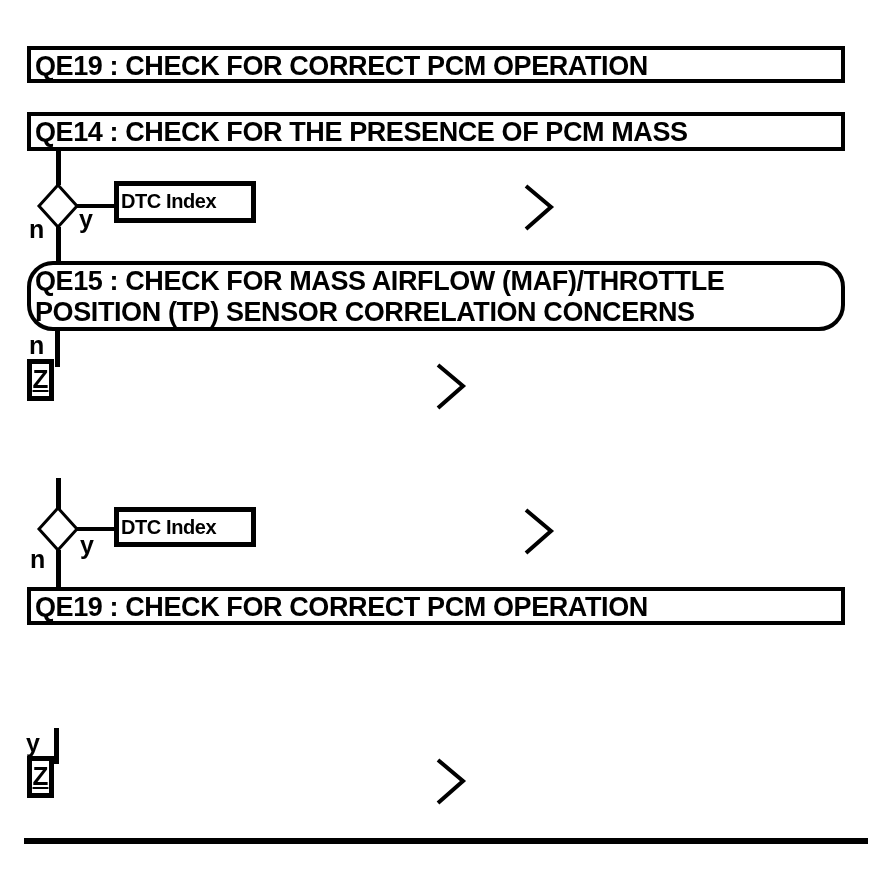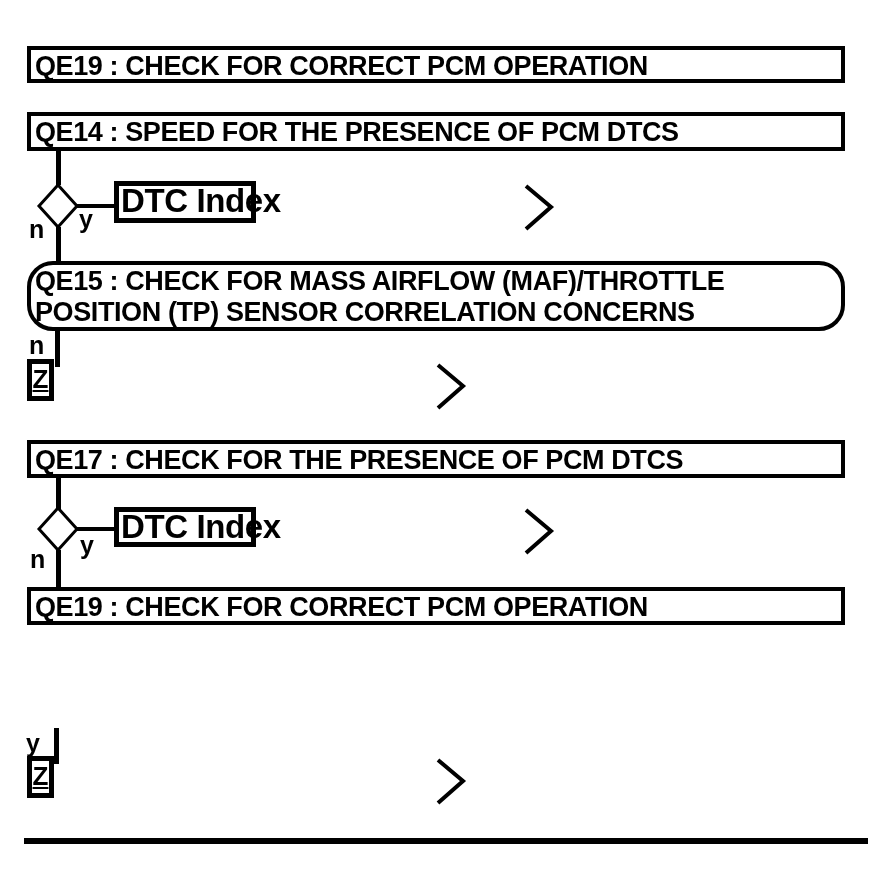--- a/index.html
+++ b/index.html
@@ -12,40 +12,40 @@
     border:4px solid #000;background:#fff;
     font-weight:bold;font-size:27px;line-height:31px;letter-spacing:-0.4px;
     padding:1px 4px 0 4px;white-space:normal;
   }
   .vline{position:absolute;width:5px;background:#000;}
   .hline{position:absolute;height:4px;background:#000;}
   .branch{position:absolute;font-weight:bold;font-size:25px;line-height:25px;}
   .link-box{
     position:absolute;left:114px;width:142px;box-sizing:border-box;
     border:5px solid #000;background:#fff;
-    font-weight:bold;font-size:33px;line-height:30px;letter-spacing:-0.4px;
+    font-weight:bold;font-size:20px;line-height:30px;letter-spacing:-0.4px;
     padding:0 2px;white-space:nowrap;
   }
   .z-box{
     position:absolute;left:27px;width:27px;height:42px;box-sizing:border-box;
     border:5px solid #000;background:#fff;text-align:center;
     font-weight:bold;font-size:26px;line-height:31px;
   }
   .z-box span{text-decoration:underline;}
   .diamond,.chevron{position:absolute;}
   .rule{position:absolute;background:#000;}
 </style>
 </head>
 <body>
 
 <div id="canvas">
 
   <div class="step-box" style="top:26px;height:37px;">QE19 : CHECK FOR CORRECT PCM OPERATION</div>
 
-  <div class="step-box" style="top:92px;height:39px;">QE14 : SPEED FOR THE PRESENCE OF PCM DTCS</div>
+  <div class="step-box" style="top:92px;height:39px;">QE14 : CHECK FOR THE PRESENCE OF PCM MASS</div>
 
   <div class="vline" style="left:56px;top:131px;height:34px;"></div>
 
   <svg class="diamond" style="left:36px;top:162px;" width="44" height="48" viewBox="0 0 44 48">
     <polygon points="22,3 41,24 22,45 3,24" fill="#ffffff" stroke="#000000" stroke-width="3"></polygon>
   </svg>
 
   <div class="hline" style="left:76px;top:184px;width:38px;"></div>
 
   <div class="branch" style="left:29px;top:197px;">n</div>
@@ -64,21 +64,20 @@
   <div class="branch" style="left:29px;top:313px;">n</div>
   <div class="vline" style="left:55px;top:311px;height:36px;"></div>
   <div class="z-box" style="top:339px;">
     <span>Z</span>
   </div>
 
   <svg class="chevron" style="left:435px;top:342px;" width="32" height="50" viewBox="0 0 32 50">
     <polyline points="3,3 28,24 3,46" fill="none" stroke="#000000" stroke-width="4"></polyline>
   </svg>
 
-  <div class="step-box" style="top:420px;height:38px;">QE17 : CHECK FOR THE PRESENCE OF PCM DTCS</div>
 
   <div class="vline" style="left:56px;top:458px;height:32px;"></div>
 
   <svg class="diamond" style="left:36px;top:485px;" width="44" height="48" viewBox="0 0 44 48">
     <polygon points="22,3 41,24 22,45 3,24" fill="#ffffff" stroke="#000000" stroke-width="3"></polygon>
   </svg>
 
   <div class="hline" style="left:76px;top:507px;width:38px;"></div>
 
   <div class="branch" style="left:30px;top:527px;">n</div>

